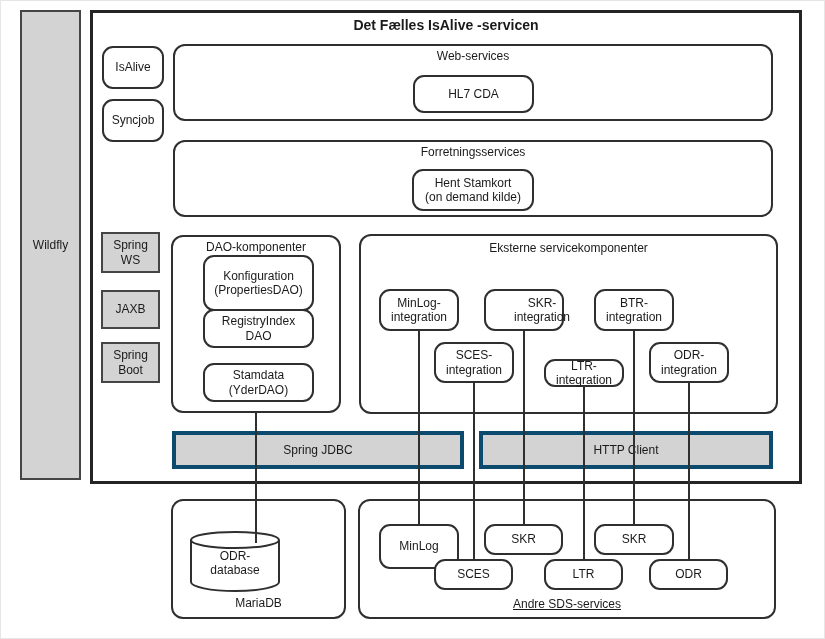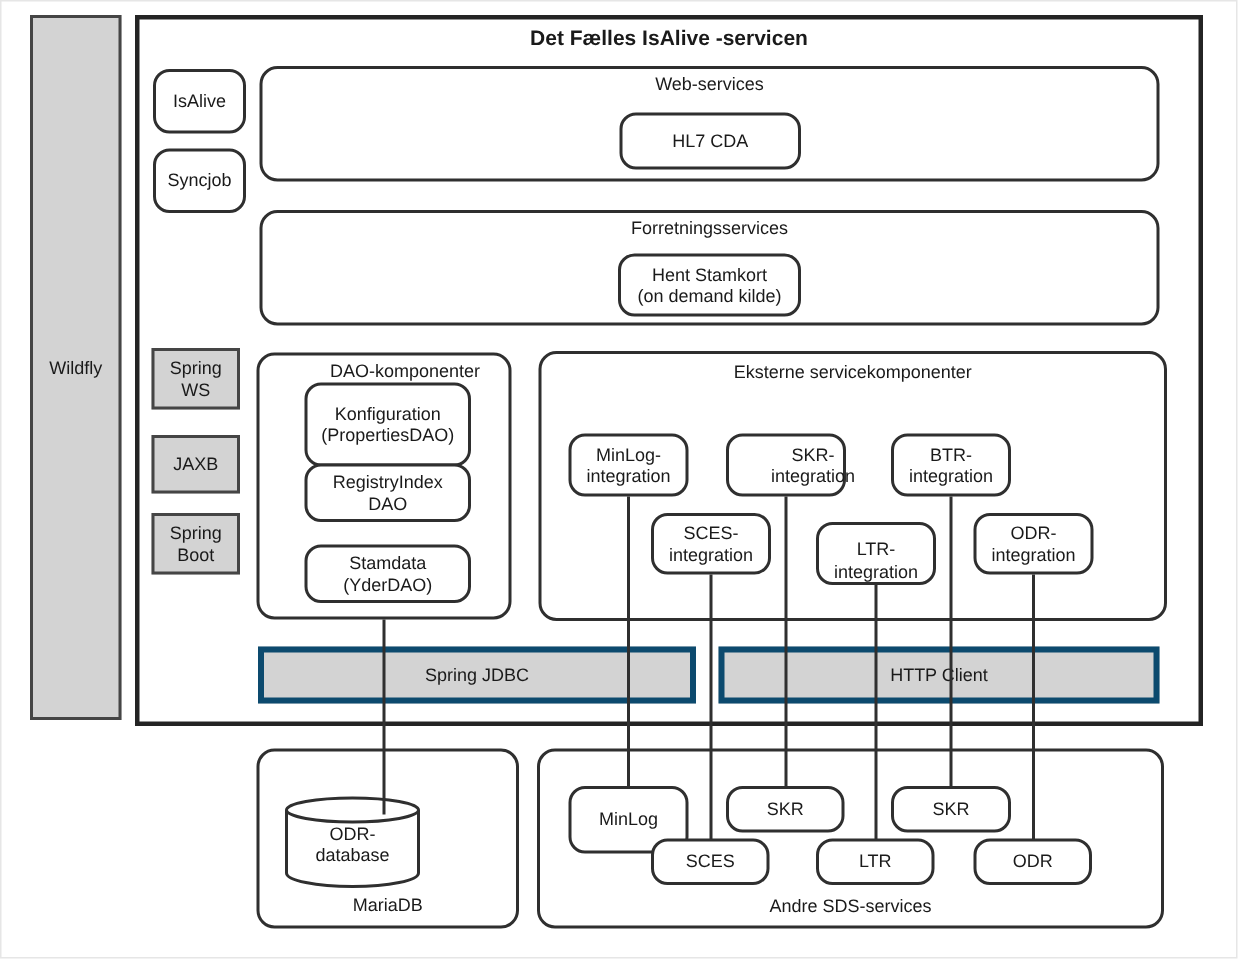--- a/index.html
+++ b/index.html
@@ -73,21 +73,21 @@
   </div>
 
   <div class="group" style="left:172px; top:139px; width:600px; height:77px;"></div>
   <div class="glabel" style="left:172px; top:144px; width:600px;">Forretningsservices</div>
   <div class="rbox" style="left:411px; top:168px; width:122px; height:42px;">
     <span>Hent Stamkort
 (on demand kilde)</span>
   </div>
 
   <div class="group" style="left:170px; top:234px; width:170px; height:178px;"></div>
-  <div class="glabel" style="left:170px; top:239px; width:170px;margin-left:14px;">DAO-komponenter</div>
+  <div class="glabel" style="left:170px; top:239px; width:170px;">DAO-komponenter</div>
   <div class="rbox" style="left:202px; top:254px; width:111px; height:56px;">
     <span>Konfiguration
 (PropertiesDAO)</span>
   </div>
   <div class="rbox" style="left:202px; top:308px; width:111px; height:39px;">
     <span>RegistryIndex
 DAO</span>
   </div>
   <div class="rbox" style="left:202px; top:362px; width:111px; height:39px;">
     <span>Stamdata
@@ -105,21 +105,21 @@
 integration</span>
   </div>
   <div class="rbox" style="left:593px; top:288px; width:80px; height:42px;">
     <span>BTR-
 integration</span>
   </div>
   <div class="rbox" style="left:433px; top:341px; width:80px; height:41px;">
     <span>SCES-
 integration</span>
   </div>
-  <div class="rbox" style="left:543px; top:347px; width:80px; height:42px;align-items:flex-end;">
+  <div class="rbox" style="left:543px; top:358px; width:80px; height:28px;">
     <span>LTR-
 integration</span>
   </div>
   <div class="rbox" style="left:648px; top:341px; width:80px; height:41px;">
     <span>ODR-
 integration</span>
   </div>
 
   <div class="bar" style="left:171px; top:430px; width:292px; height:38px;">
     <span>Spring JDBC</span>
@@ -157,15 +157,15 @@
   </div>
   <div class="rbox" style="left:543px; top:558px; width:79px; height:31px;">
     <span>LTR</span>
   </div>
   <div class="rbox" style="left:433px; top:558px; width:79px; height:31px;">
     <span>SCES</span>
   </div>
   <div class="rbox" style="left:648px; top:558px; width:79px; height:31px;">
     <span>ODR</span>
   </div>
-  <div class="glabel" style="left:357px; top:596px; width:418px;">Andre SDS-services</div>
+  <div class="glabel" style="left:357px; top:596px; width:418px;text-decoration:underline;">Andre SDS-services</div>
 
 </div>
 
 </body></html>

